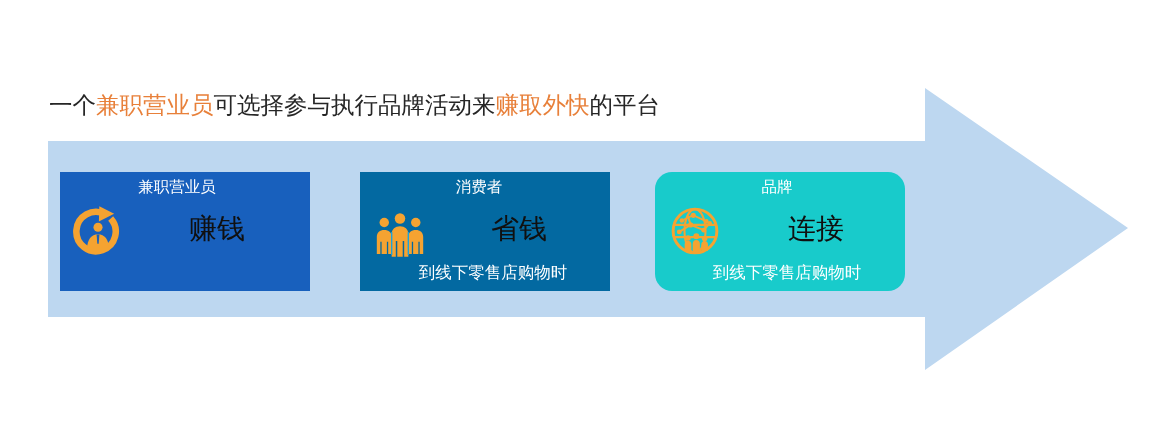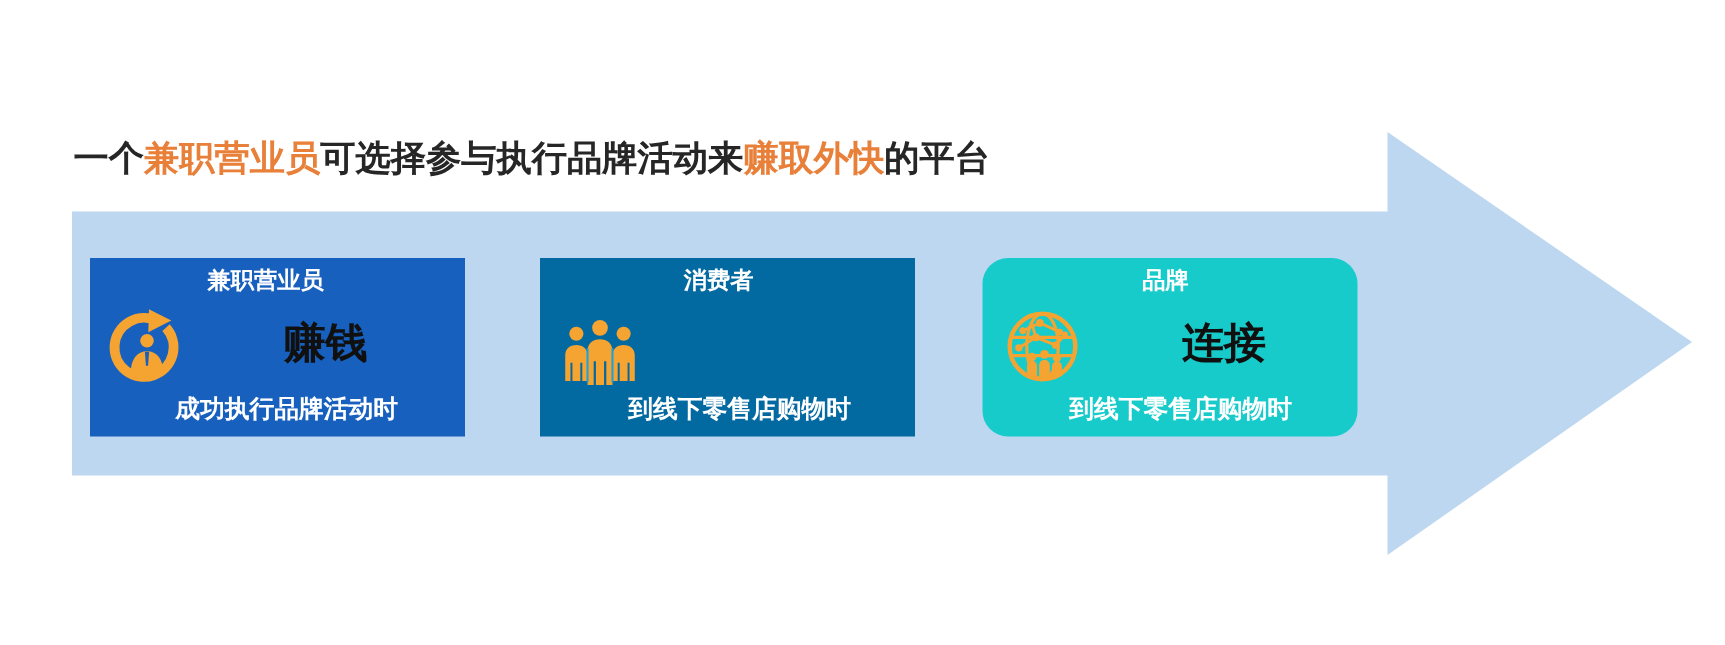--- a/index.html
+++ b/index.html
@@ -14,21 +14,20 @@
     overflow: hidden;
     font-family: "DejaVu Sans", "Liberation Sans", sans-serif;
   }
 
   #slide {
     position: absolute;
     left: 0; top: 0;
     width: 1150px;
     height: 330px;
     background: #ffffff;
-    font-weight: bold;
   }
 
   
   #arrow-shape {
     position: absolute;
     left: 48px;
     top: 88px;
     width: 1080px;
     height: 282px;
     pointer-events: none;
@@ -144,21 +143,20 @@
       <polygon points="33.5,2.5 50.5,11.0 33.0,20.0" fill="#F5A331"></polygon>
 
       <circle cx="32" cy="26.5" r="5.2" fill="#F5A331"></circle>
 
       <path d="M19.5,51.5 C19.5,40.5 24.5,34.5 32,34.5 C39.5,34.5 44.5,40.5 44.5,51.5 Z" fill="#F5A331"></path>
 
       <path d="M30.4,34.8 L33.6,34.8 L32.8,45.5 L31.2,45.5 Z" fill="#1860BD"></path>
     </svg>
 
     <div class="card-value">赚钱</div>
-    <div class="card-caption">成功执行品牌活动时</div>
   </div>
 
   <div class="card" id="card-1">
     <div class="card-title">消费者</div>
 
     <svg class="card-icon" viewBox="0 0 64 64" aria-hidden="true">
       <g fill="#F5A331">
 
         <circle cx="14" cy="20" r="5.4"></circle>
         <path d="M5.5,56 L5.5,36.5 C5.5,31.5 9,28.5 14,28.5 C19,28.5 22.5,31.5 22.5,36.5 L22.5,56 L18.5,56 L18.5,42 L17,42 L17,56 L11,56 L11,42 L9.5,42 L9.5,56 Z"></path>
@@ -169,20 +167,21 @@
         <circle cx="32" cy="15.5" r="6"></circle>
         <path d="M22.5,59 L22.5,33 C22.5,27.5 26.5,24.2 32,24.2 C37.5,24.2 41.5,27.5 41.5,33 L41.5,59 L36.8,59 L36.8,41 L35.1,41 L35.1,59 L28.9,59 L28.9,41 L27.2,41 L27.2,59 Z"></path>
       </g>
 
       <g fill="none" stroke="#1AA3DC" stroke-width="1.6">
         <path d="M22.5,31 L22.5,57"></path>
         <path d="M41.5,31 L41.5,57"></path>
       </g>
     </svg>
 
+    <div class="card-value">省钱</div>
     <div class="card-caption">到线下零售店购物时</div>
   </div>
 
   <div class="card" id="card-2">
     <div class="card-title">品牌</div>
 
     <svg class="card-icon" viewBox="0 0 64 64" aria-hidden="true">
 
       <circle cx="32" cy="32" r="25" fill="none" stroke="#F5A331" stroke-width="3.4"></circle>
 

